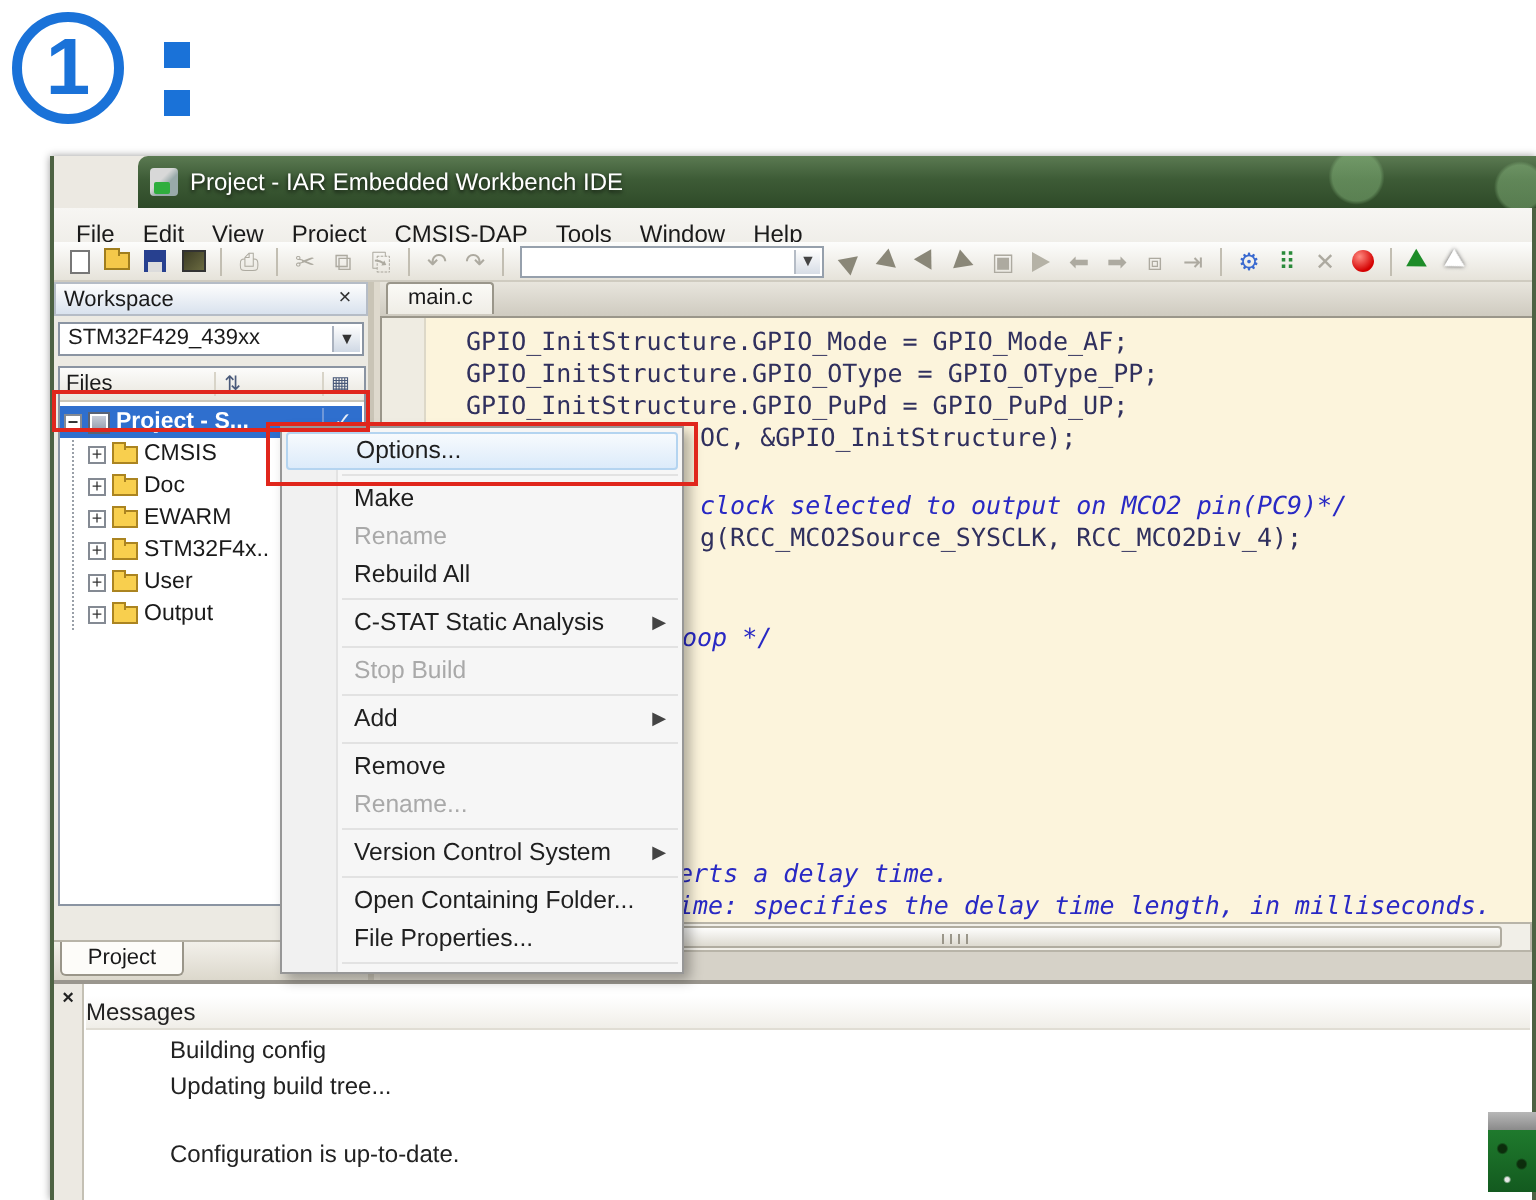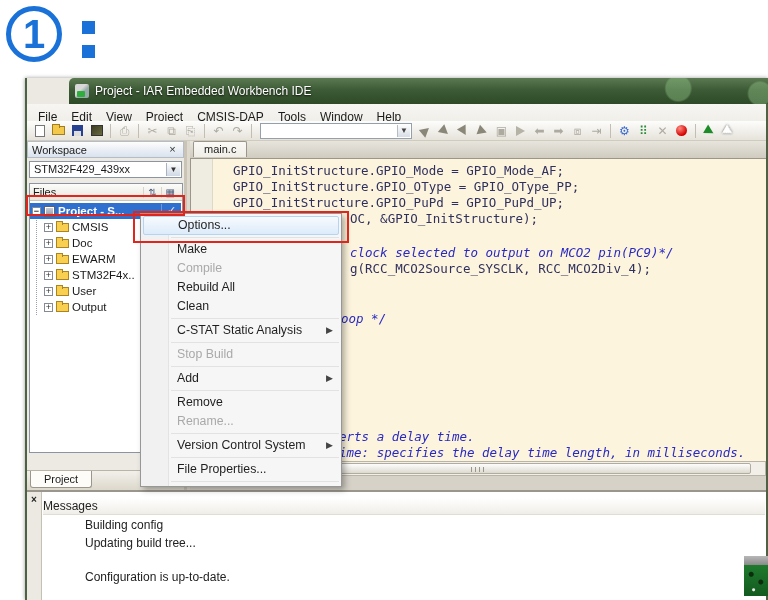--- a/index.html
+++ b/index.html
@@ -73,21 +73,21 @@
   .mainarea { position:absolute; left:0; top:63px; width:739px; height:349px; background:#ded9cd; }
 
   
   .workspace { position:absolute; left:0; top:0; width:160px; height:349px; background:#eceae3; border-right:3px solid #c9c4b6; }
   .ws-header { height:17px; background:linear-gradient(#fdfdfd,#d9e2ee); border:1px solid #b5bcc6; display:flex; align-items:center; padding:0 4px; font-size:11px; }
   .ws-header .title { flex:1; }
   .ws-close { width:13px; height:13px; text-align:center; line-height:11px; font-size:11px; color:#333; border:1px solid transparent; }
   .ws-combo { margin:3px 2px 2px 2px; height:17px; background:#fff; border:1px solid #8a94a2; position:relative; font-size:11px; line-height:15px; padding-left:4px; }
   .ws-combo .arr { position:absolute; right:1px; top:1px; width:14px; height:13px; background:linear-gradient(#fdfdfd,#cfd8e4); border-left:1px solid #aab2bf; font-size:8px; text-align:center; line-height:13px; color:#333; }
   .files-wrap { position:absolute; left:2px; top:42px; width:154px; height:270px; background:#fff; border:1px solid #8a94a2; }
-  .files-header { height:17px; background:linear-gradient(#fcfcfb,#e8e5dc); border-bottom:1px solid #cac6ba; display:flex; align-items:center; padding:0 3px; }
+  .files-header { height:17px; background:linear-gradient(#fcfcfb,#e8e5dc); border-bottom:1px solid #cac6ba; display:flex; align-items:center; padding:0 3px;gap:36px; }
   .files-header .fh-label { flex:1; font-size:11px; }
   .fh-icon { font-size:10px; color:#4a5a7a; padding:0 4px; border-left:1px solid #d8d4c8; }
   .tree { position:relative; padding-top:2px; font-size:11.5px; }
   .trow { height:16px; display:flex; align-items:center; white-space:nowrap; position:relative; }
   .expand { width:9px; height:9px; border:1px solid #848a93; background:#fff; font-size:9px; line-height:7px; text-align:center; color:#333; margin:0 3px 0 2px; flex:none; }
   .tree .child { padding-left:12px; }
   .vline { position:absolute; left:6px; top:14px; width:0; height:100px; border-left:1px dotted #9aa0a8; }
   .folder { width:13px; height:9px; background:#f8cf4e; border:1px solid #ab8420; position:relative; margin-right:3px; flex:none; }
   .folder::before { content:""; position:absolute; left:-1px; top:-3px; width:5px; height:3px; background:#f8cf4e; border:1px solid #ab8420; border-bottom:none; }
   .proj-icon { width:11px; height:11px; margin-right:3px; flex:none;
@@ -356,35 +356,35 @@
     <span class="msg-line" style="top:26px;">Building config</span>
     <span class="msg-line" style="top:44px;">Updating build tree...</span>
     <span class="msg-line" style="top:78px;">Configuration is up-to-date.</span>
   </div>
 </div>
 
 <div class="ctxmenu">
   <div class="mi hl"><span>Options...</span></div>
   <div class="msep"></div>
   <div class="mi"><span>Make</span></div>
-  <div class="mi dis"><span>Compile</span></div>
+  <div class="mi dis"><span>Rename</span></div>
   <div class="mi"><span>Rebuild All</span></div>
-  <div class="mi"><span>Clean</span></div>
   <div class="msep"></div>
   <div class="mi"><span>C-STAT Static Analysis</span><span class="sub">▶</span></div>
   <div class="msep"></div>
   <div class="mi dis"><span>Stop Build</span></div>
   <div class="msep"></div>
   <div class="mi"><span>Add</span><span class="sub">▶</span></div>
   <div class="msep"></div>
   <div class="mi"><span>Remove</span></div>
   <div class="mi dis"><span>Rename...</span></div>
   <div class="msep"></div>
   <div class="mi"><span>Version Control System</span><span class="sub">▶</span></div>
   <div class="msep"></div>
+  <div class="mi"><span>Open Containing Folder...</span></div>
   <div class="mi"><span>File Properties...</span></div>
   <div class="msep"></div>
 </div>
 
 <div class="redrect rr1"></div>
 <div class="redrect rr2"></div>
 
 <div class="pcb">
   <div class="top"></div>
   <div class="board"></div>

